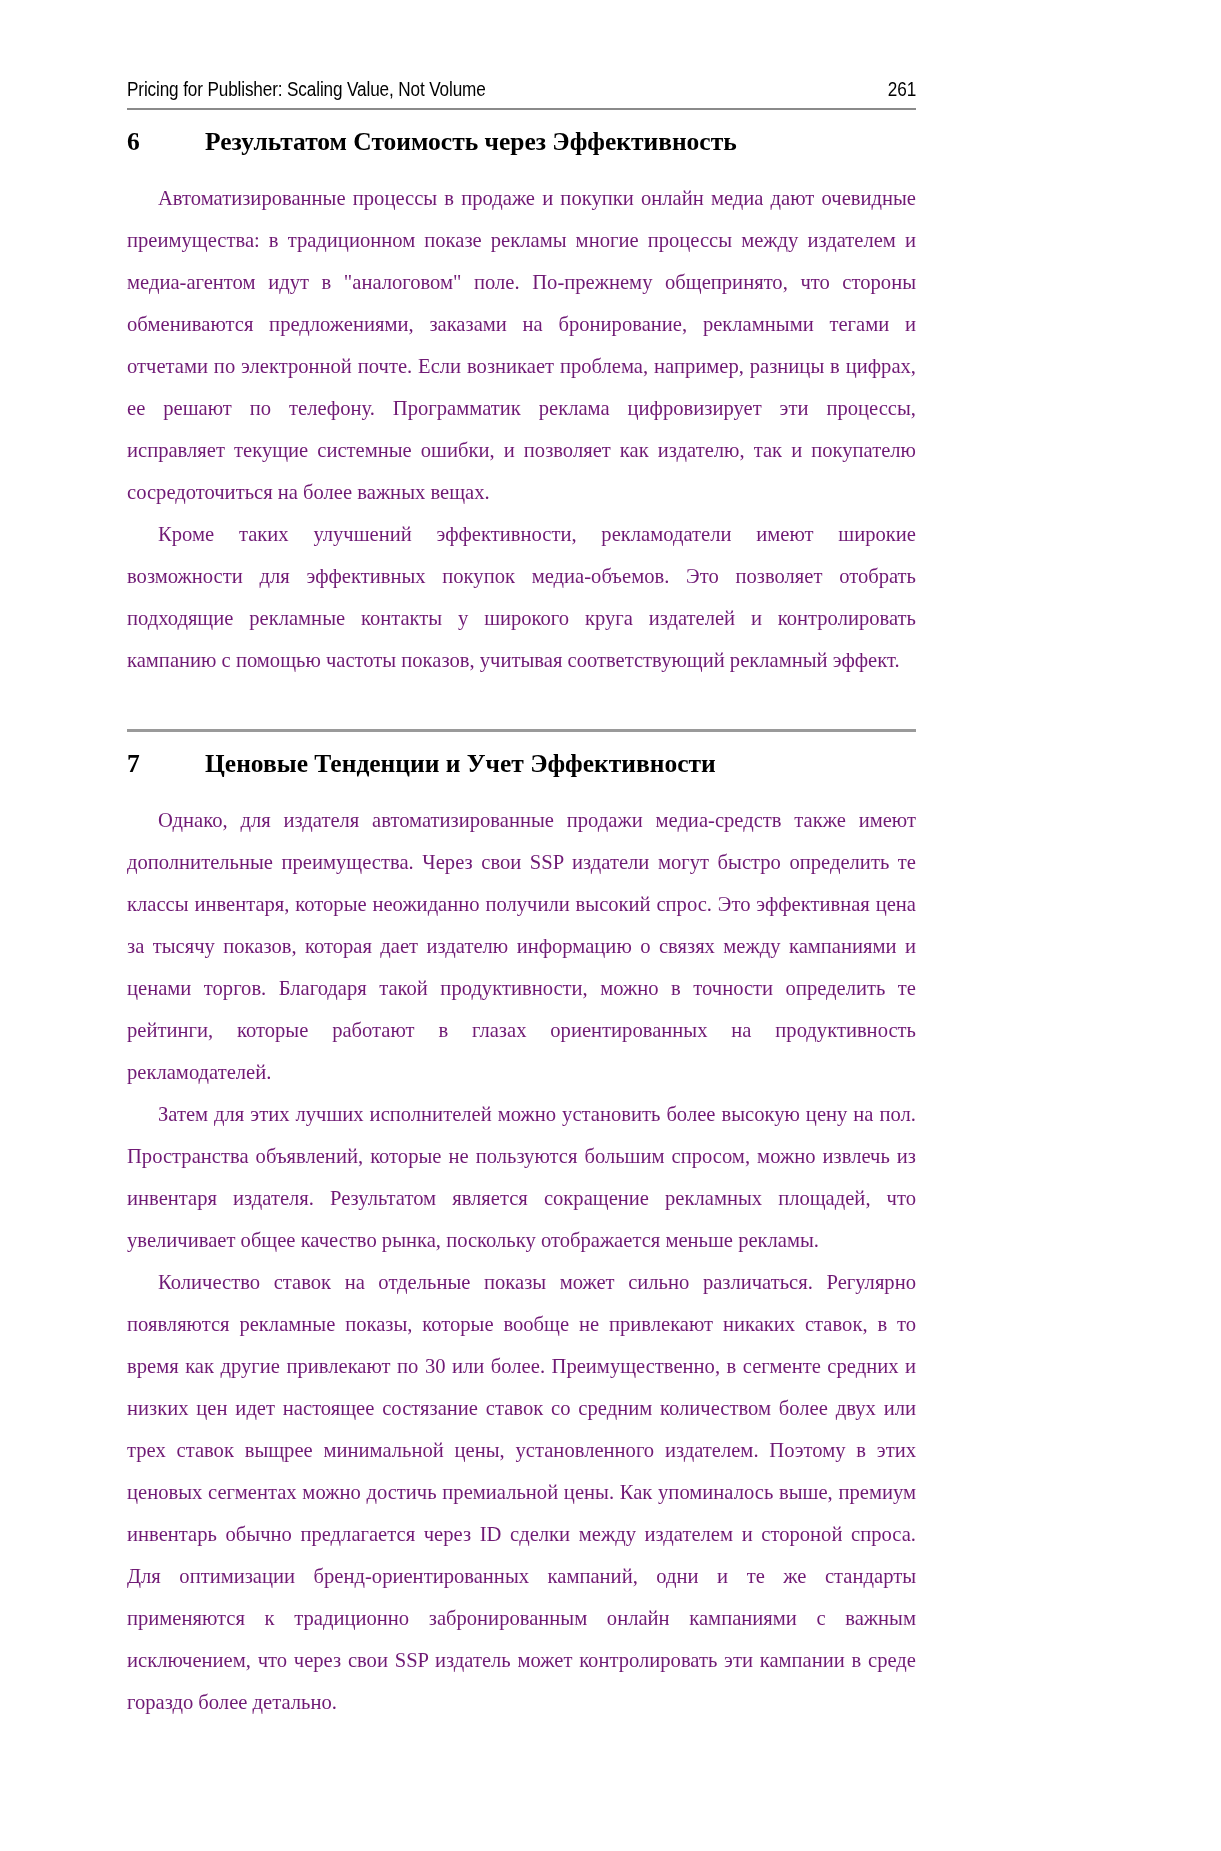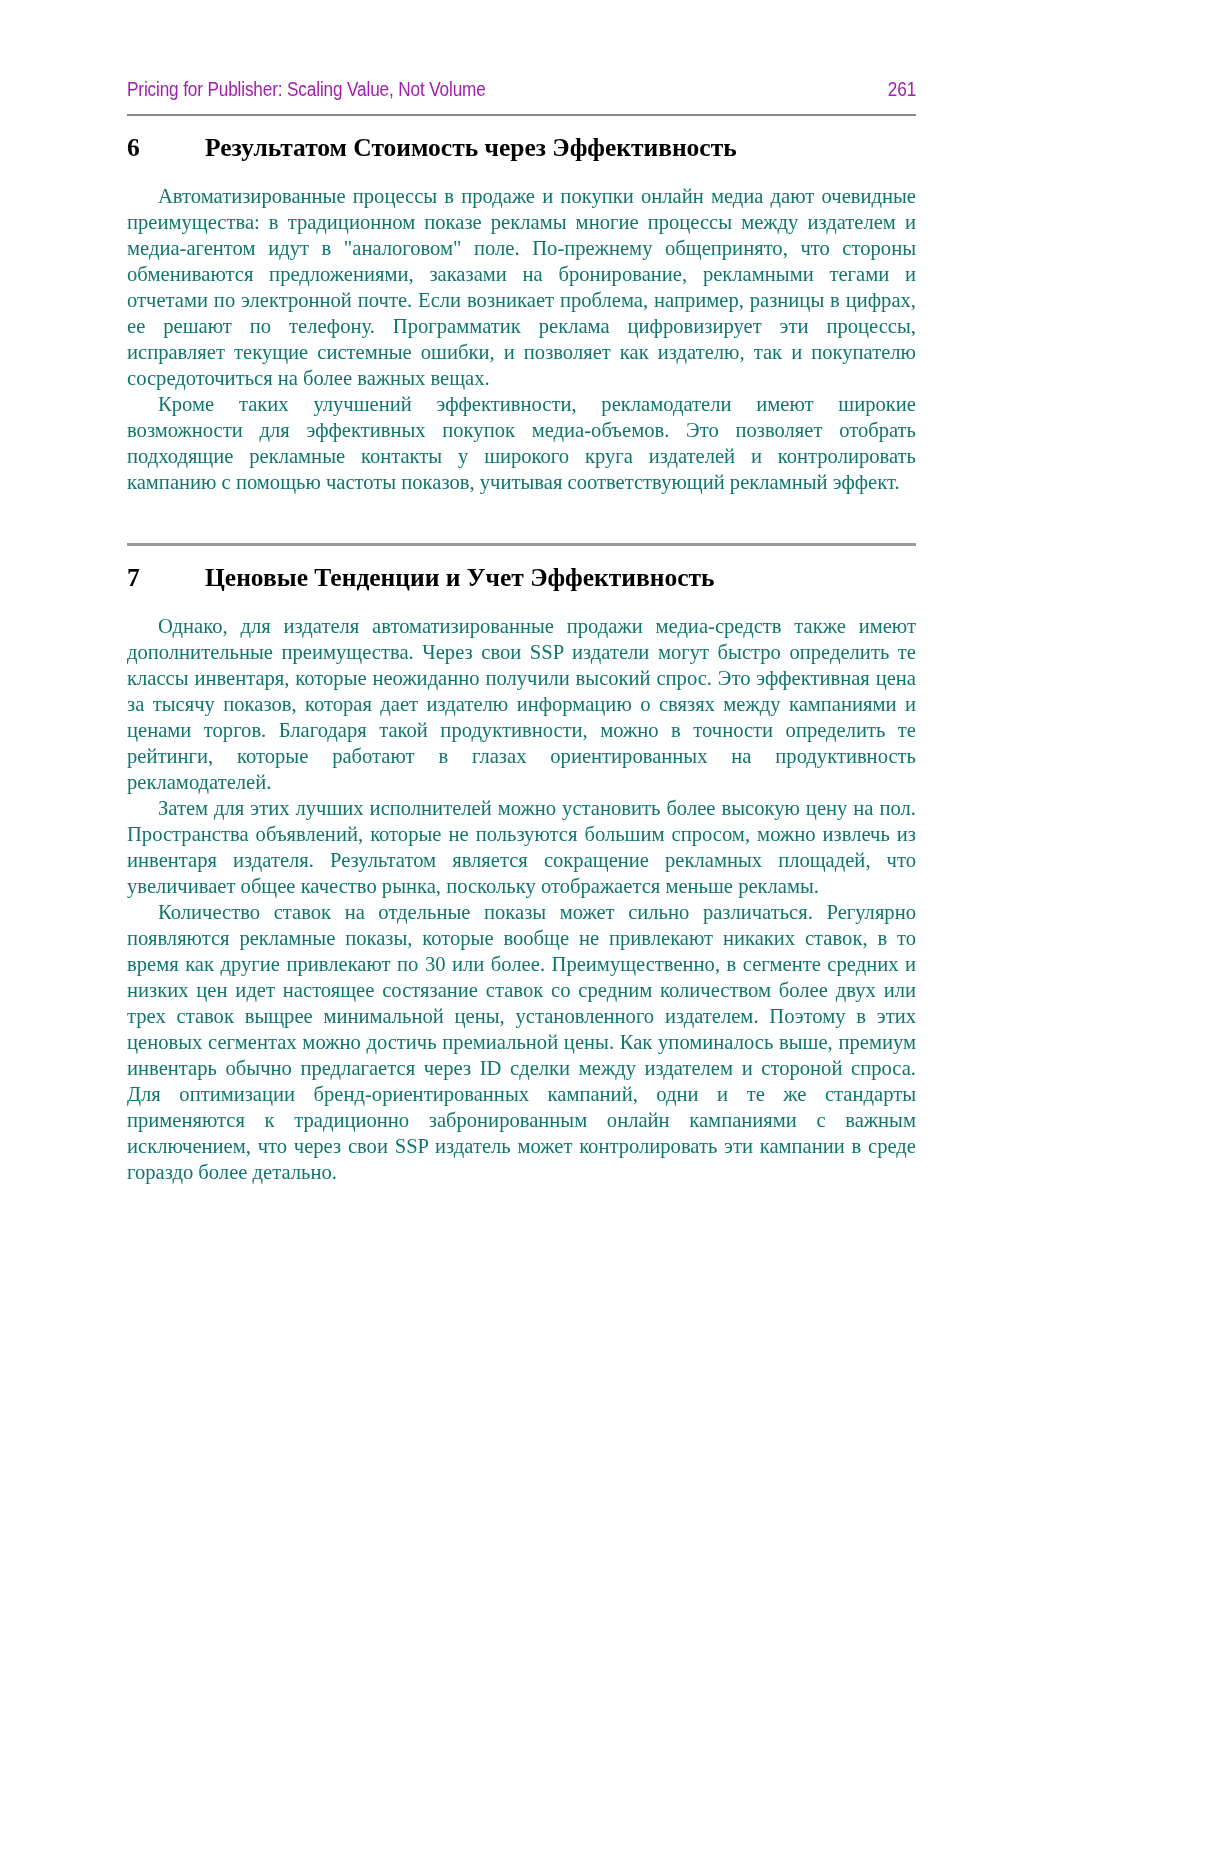--- a/index.html
+++ b/index.html
@@ -23,23 +23,23 @@
     width: 789px;
   }
 
   
   .runhead {
     display: flex;
     align-items: baseline;
     justify-content: space-between;
     font-family: "Liberation Sans", "DejaVu Sans", sans-serif;
     font-size: 19.5px;
-    color: #a21caf;
+    color: #000000;
     letter-spacing: -0.15px;
-    padding-bottom: 13px;
+    padding-bottom: 7px;
   }
   .runhead-title {
     white-space: nowrap;
     transform: scaleX(0.88);
     transform-origin: left center;
   }
   .runhead-page {
     transform: scaleX(0.88);
     transform-origin: right center;
   }
@@ -66,24 +66,24 @@
     flex: 0 0 78px;
   }
   .section-title {
     flex: 1 1 auto;
   }
 
   
   p.body {
     margin: 0;
     font-size: 20.6px;
-    line-height: 26px;
+    line-height: 42px;
     text-align: justify;
     text-justify: inter-word;
-    color: #0f766e;
+    color: #701a75;
     hyphens: none;
   }
   p.body.indent {
     text-indent: 31px;
   }
   .blk-6-body { padding-top: 20px; }
   .blk-7-body { padding-top: 20px; }
   .gap-before-7 { height: 48px; }
 </style>
 </head>
@@ -106,21 +106,21 @@
     <div class="blk-6-body">
       <p class="body indent">Автоматизированные процессы в продаже и покупки онлайн медиа дают очевидные преимущества: в традиционном показе рекламы многие процессы между издателем и медиа-агентом идут в "аналоговом" поле. По-прежнему общепринято, что стороны обмениваются предложениями, заказами на бронирование, рекламными тегами и отчетами по электронной почте. Если возникает проблема, например, разницы в цифрах, ее решают по телефону. Программатик реклама цифровизирует эти процессы, исправляет  текущие системные ошибки, и позволяет как издателю, так и покупателю сосредоточиться на более важных вещах.</p>
       <p class="body indent">Кроме таких улучшений эффективности, рекламодатели имеют широкие возможности для эффективных покупок медиа-объемов. Это позволяет отобрать подходящие рекламные контакты у широкого круга издателей и контролировать кампанию с помощью частоты показов, учитывая соответствующий рекламный эффект.</p>
     </div>
 
     <div class="gap-before-7"></div>
 
     <div class="section-rule"></div>
     <div class="section-head">
       <span class="section-num">7</span>
-      <span class="section-title">Ценовые Тенденции и Учет Эффективность</span>
+      <span class="section-title">Ценовые Тенденции и Учет Эффективности</span>
     </div>
 
     <div class="blk-7-body">
       <p class="body indent">Однако, для издателя автоматизированные продажи медиа-средств также имеют дополнительные преимущества. Через свои SSP издатели могут быстро определить те классы инвентаря, которые неожиданно получили высокий спрос. Это эффективная цена за тысячу показов, которая дает издателю информацию о связях между кампаниями и ценами торгов. Благодаря такой продуктивности, можно в точности определить те рейтинги, которые работают в глазах ориентированных на продуктивность рекламодателей.</p>
       <p class="body indent">Затем для этих лучших исполнителей можно установить более высокую цену на пол. Пространства объявлений, которые не пользуются большим спросом, можно извлечь из инвентаря издателя. Результатом является сокращение рекламных площадей, что увеличивает общее качество рынка, поскольку отображается меньше рекламы.</p>
       <p class="body indent">Количество ставок на отдельные показы может сильно различаться. Регулярно появляются рекламные показы, которые вообще не привлекают никаких ставок, в то время как другие привлекают по 30 или более. Преимущественно, в сегменте средних и низких цен идет настоящее состязание ставок со средним количеством более двух или трех ставок выщрее минимальной цены, установленного издателем. Поэтому в этих ценовых сегментах можно достичь премиальной цены. Как упоминалось выше, премиум инвентарь обычно предлагается через ID сделки между издателем и стороной спроса. Для оптимизации бренд-ориентированных кампаний, одни и те же стандарты применяются к традиционно забронированным онлайн кампаниями с важным исключением, что через свои SSP издатель может контролировать эти кампании в среде гораздо более детально.</p>
     </div>
 
   </div>
 </div>

